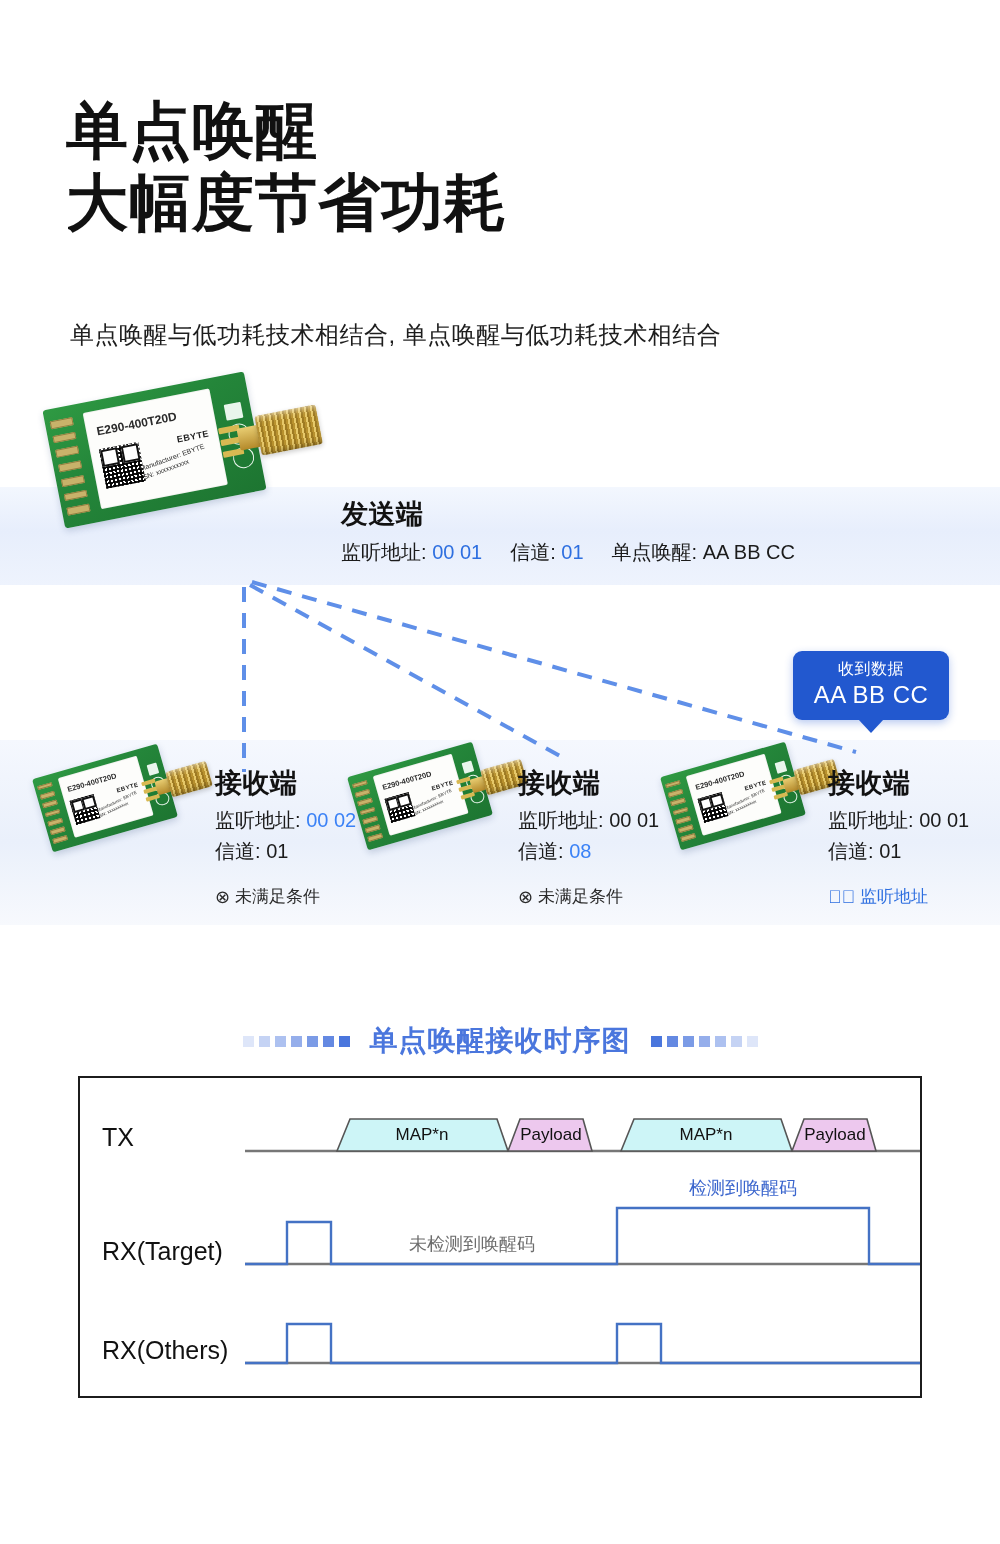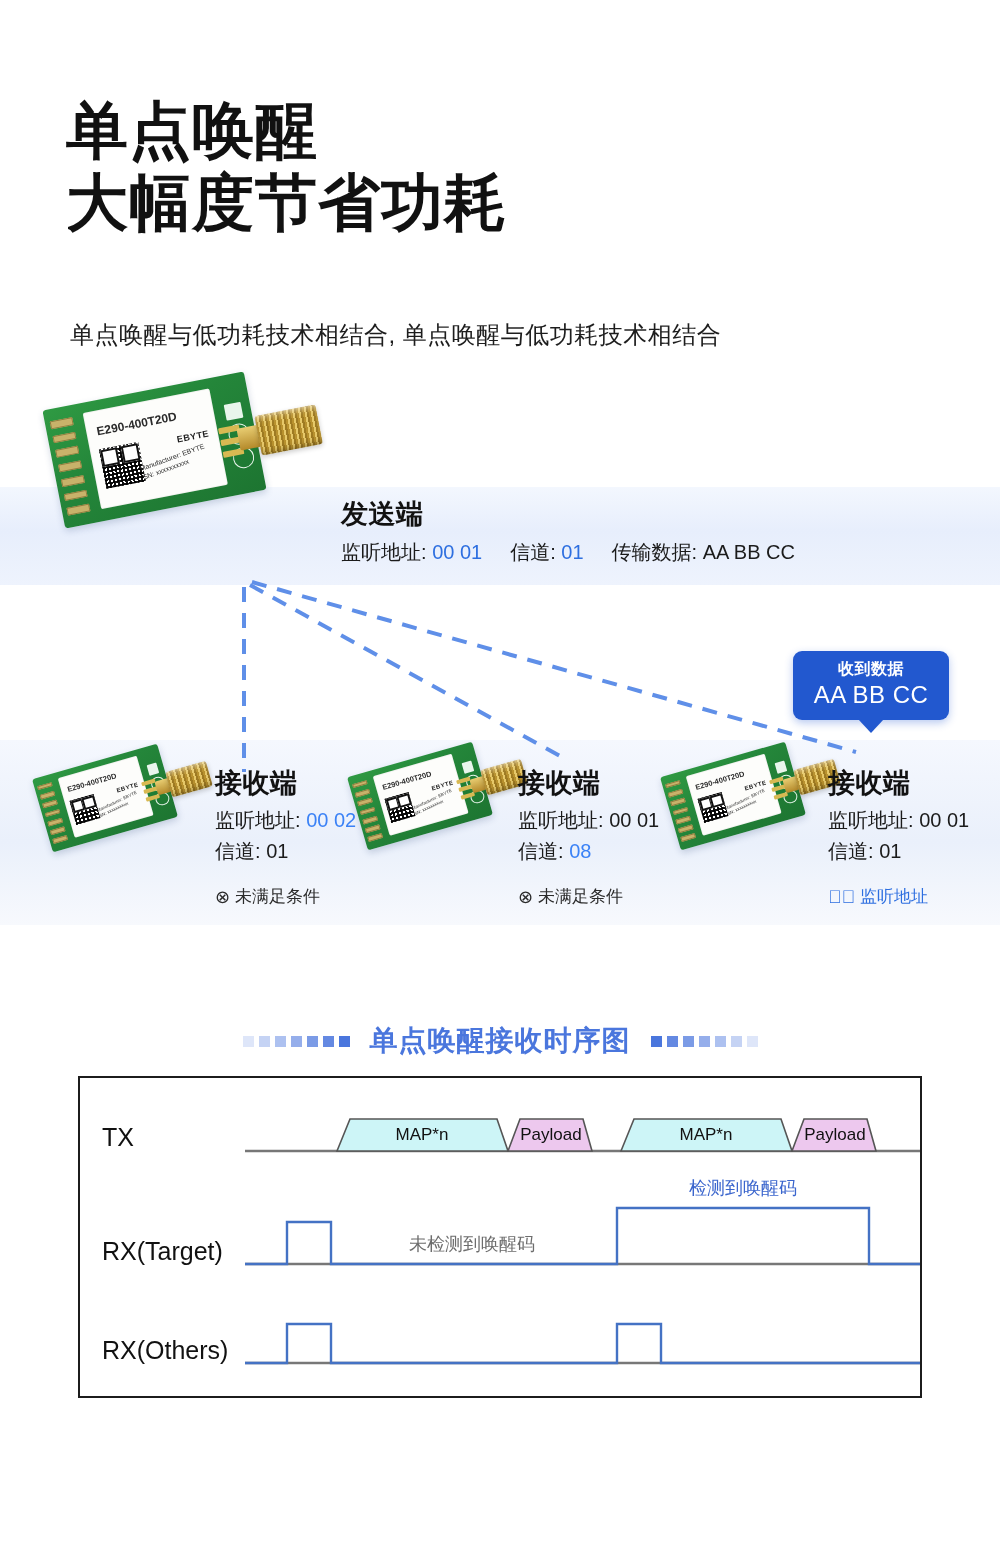--- a/index.html
+++ b/index.html
@@ -115,21 +115,21 @@
 
   
   #rays{position:absolute;left:0;top:0;width:1000px;height:560px;overflow:visible;}
 
   
   #bubble{
     left:793px;top:651px;width:136px;padding:8px 10px 10px;
     background:#2258cf;border-radius:9px;text-align:center;color:#fff;
     box-shadow:0 3px 8px rgba(34,88,207,.32);
   }
-  #bubble .b1{font-size:16px;font-weight:700;letter-spacing:.5px;line-height:20px;text-align:center;}
+  #bubble .b1{font-size:16px;font-weight:400;letter-spacing:.5px;line-height:20px;text-align:center;}
   #bubble .b2{font-size:24px;font-weight:500;letter-spacing:.5px;line-height:30px;margin-top:1px;}
   #bubble .tail{
     position:absolute;left:50%;bottom:-13px;transform:translateX(-50%);
     width:0;height:0;border-left:13px solid transparent;border-right:13px solid transparent;
     border-top:14px solid #2258cf;
   }
 
   
   #sect{left:0;top:1022px;width:1000px;display:flex;align-items:center;justify-content:center;gap:20px;font-family:Liberation Mono, monospace;}
   #sect .txt{font-size:28px;font-weight:700;color:#4a76dd;letter-spacing:1px;white-space:nowrap;}
@@ -211,21 +211,21 @@
     <div id="tx-line">
       <span class="role-line">
         <span>监听地址:</span>
         <span class="hl-blue">00 01</span>
       </span>
       <span class="role-line">
         <span>信道:</span>
         <span class="hl-blue">01</span>
       </span>
       <span class="role-line">
-        <span>传输数据:</span>
+        <span>单点唤醒:</span>
         <span>AA BB CC</span>
       </span>
     </div>
   </div>
 
   <div class="module" style="left:40px;top:380px;width:130px;height:76px;transform:rotate(-16deg);">
     <div class="mod-body">
       <div class="mod-pins">
           <i></i>
           <i></i>

